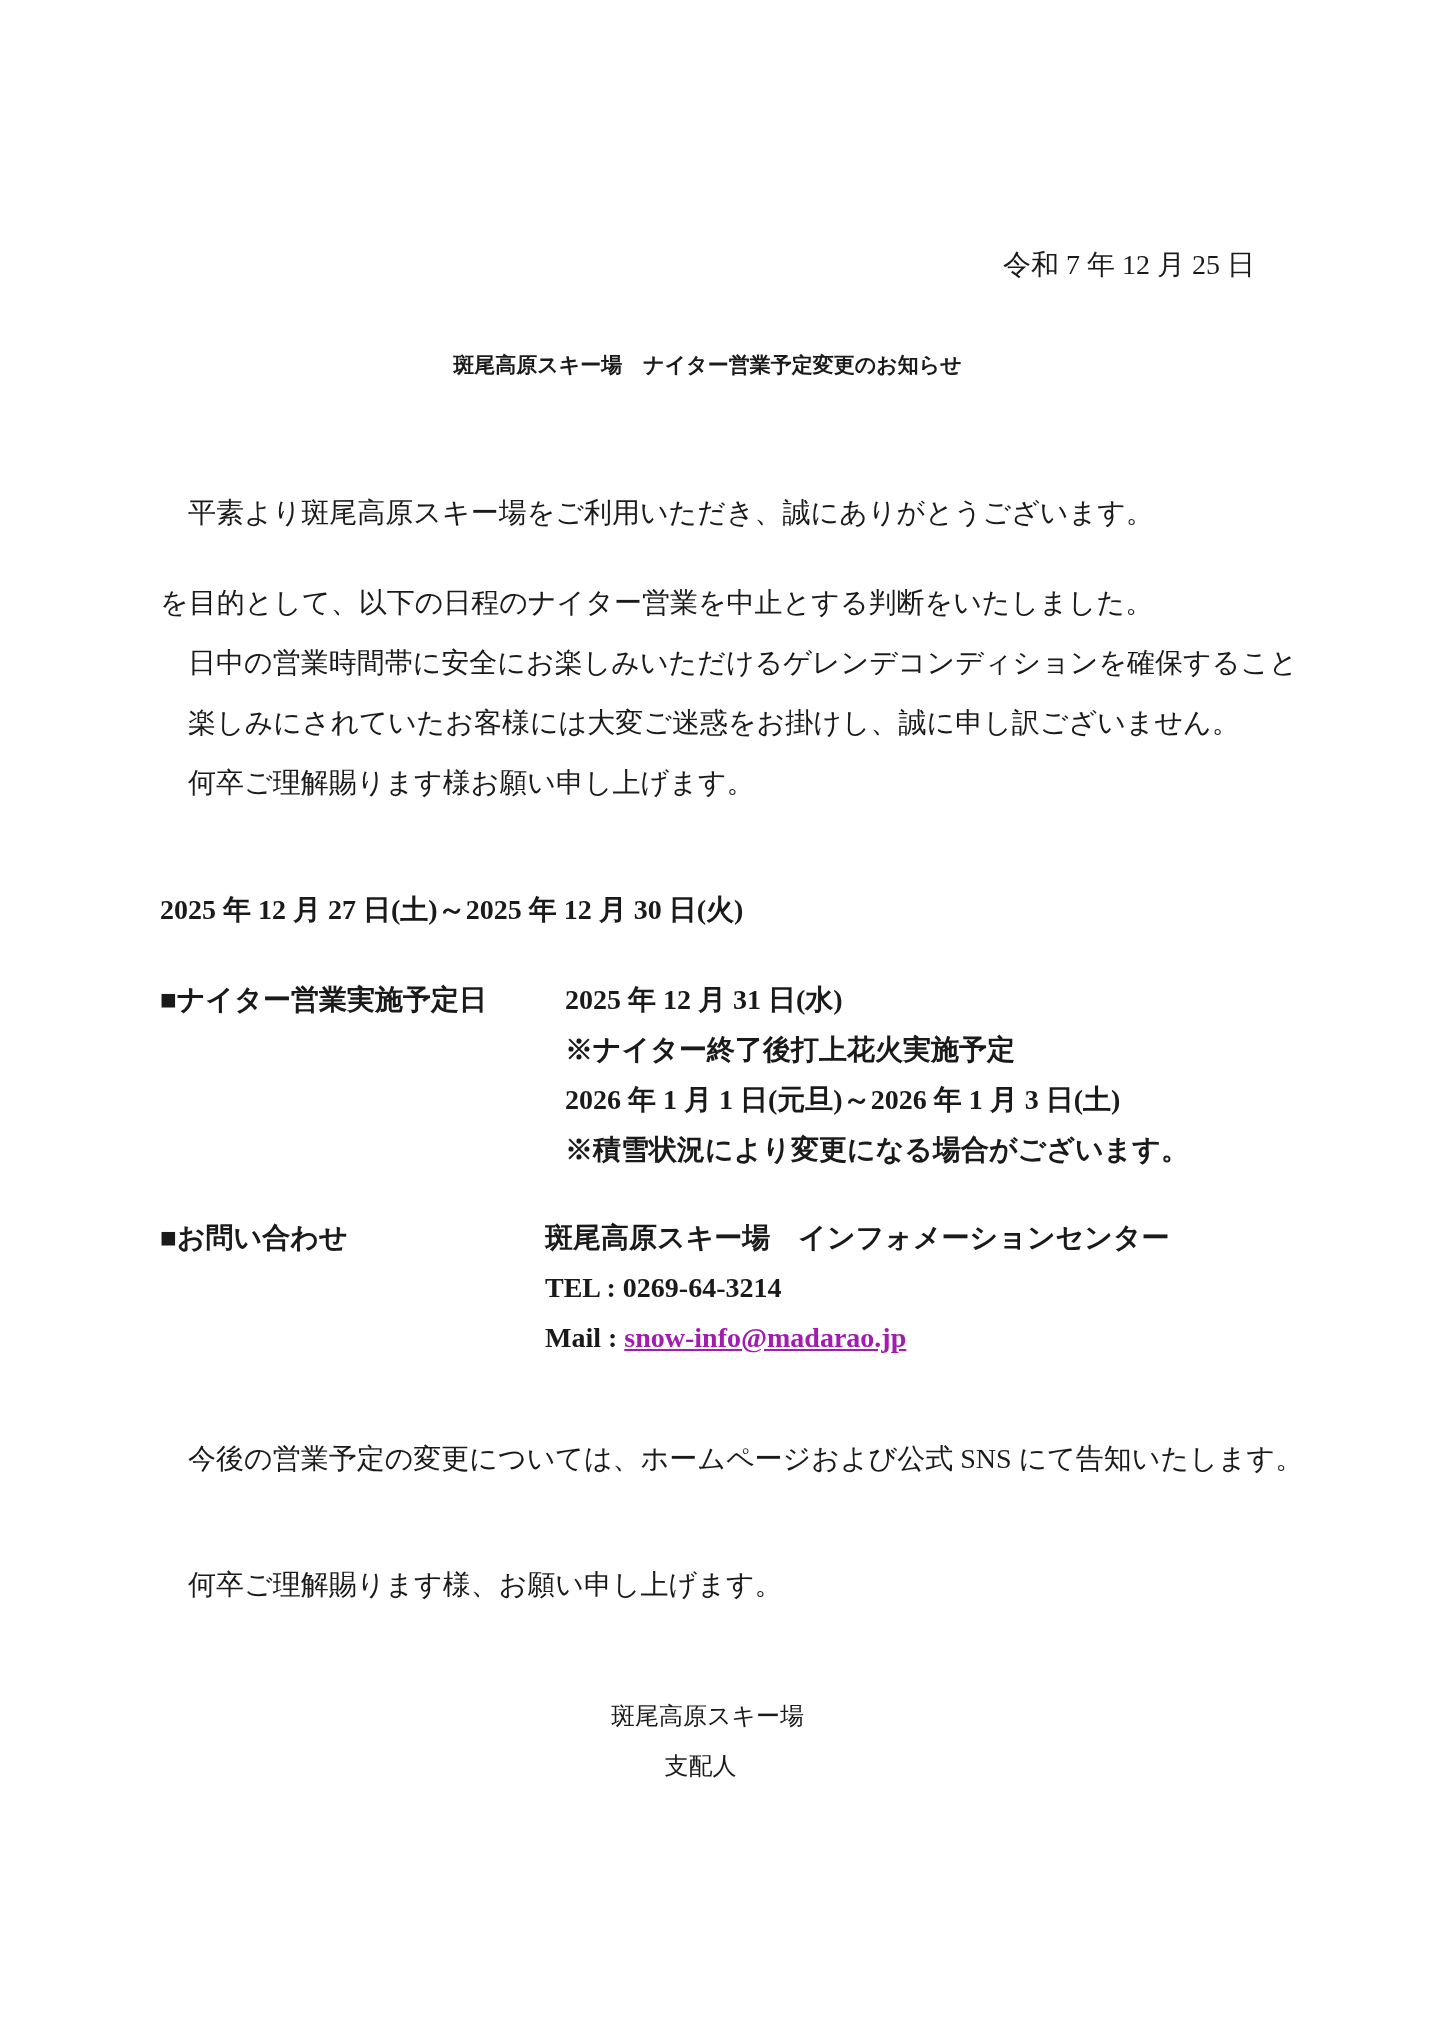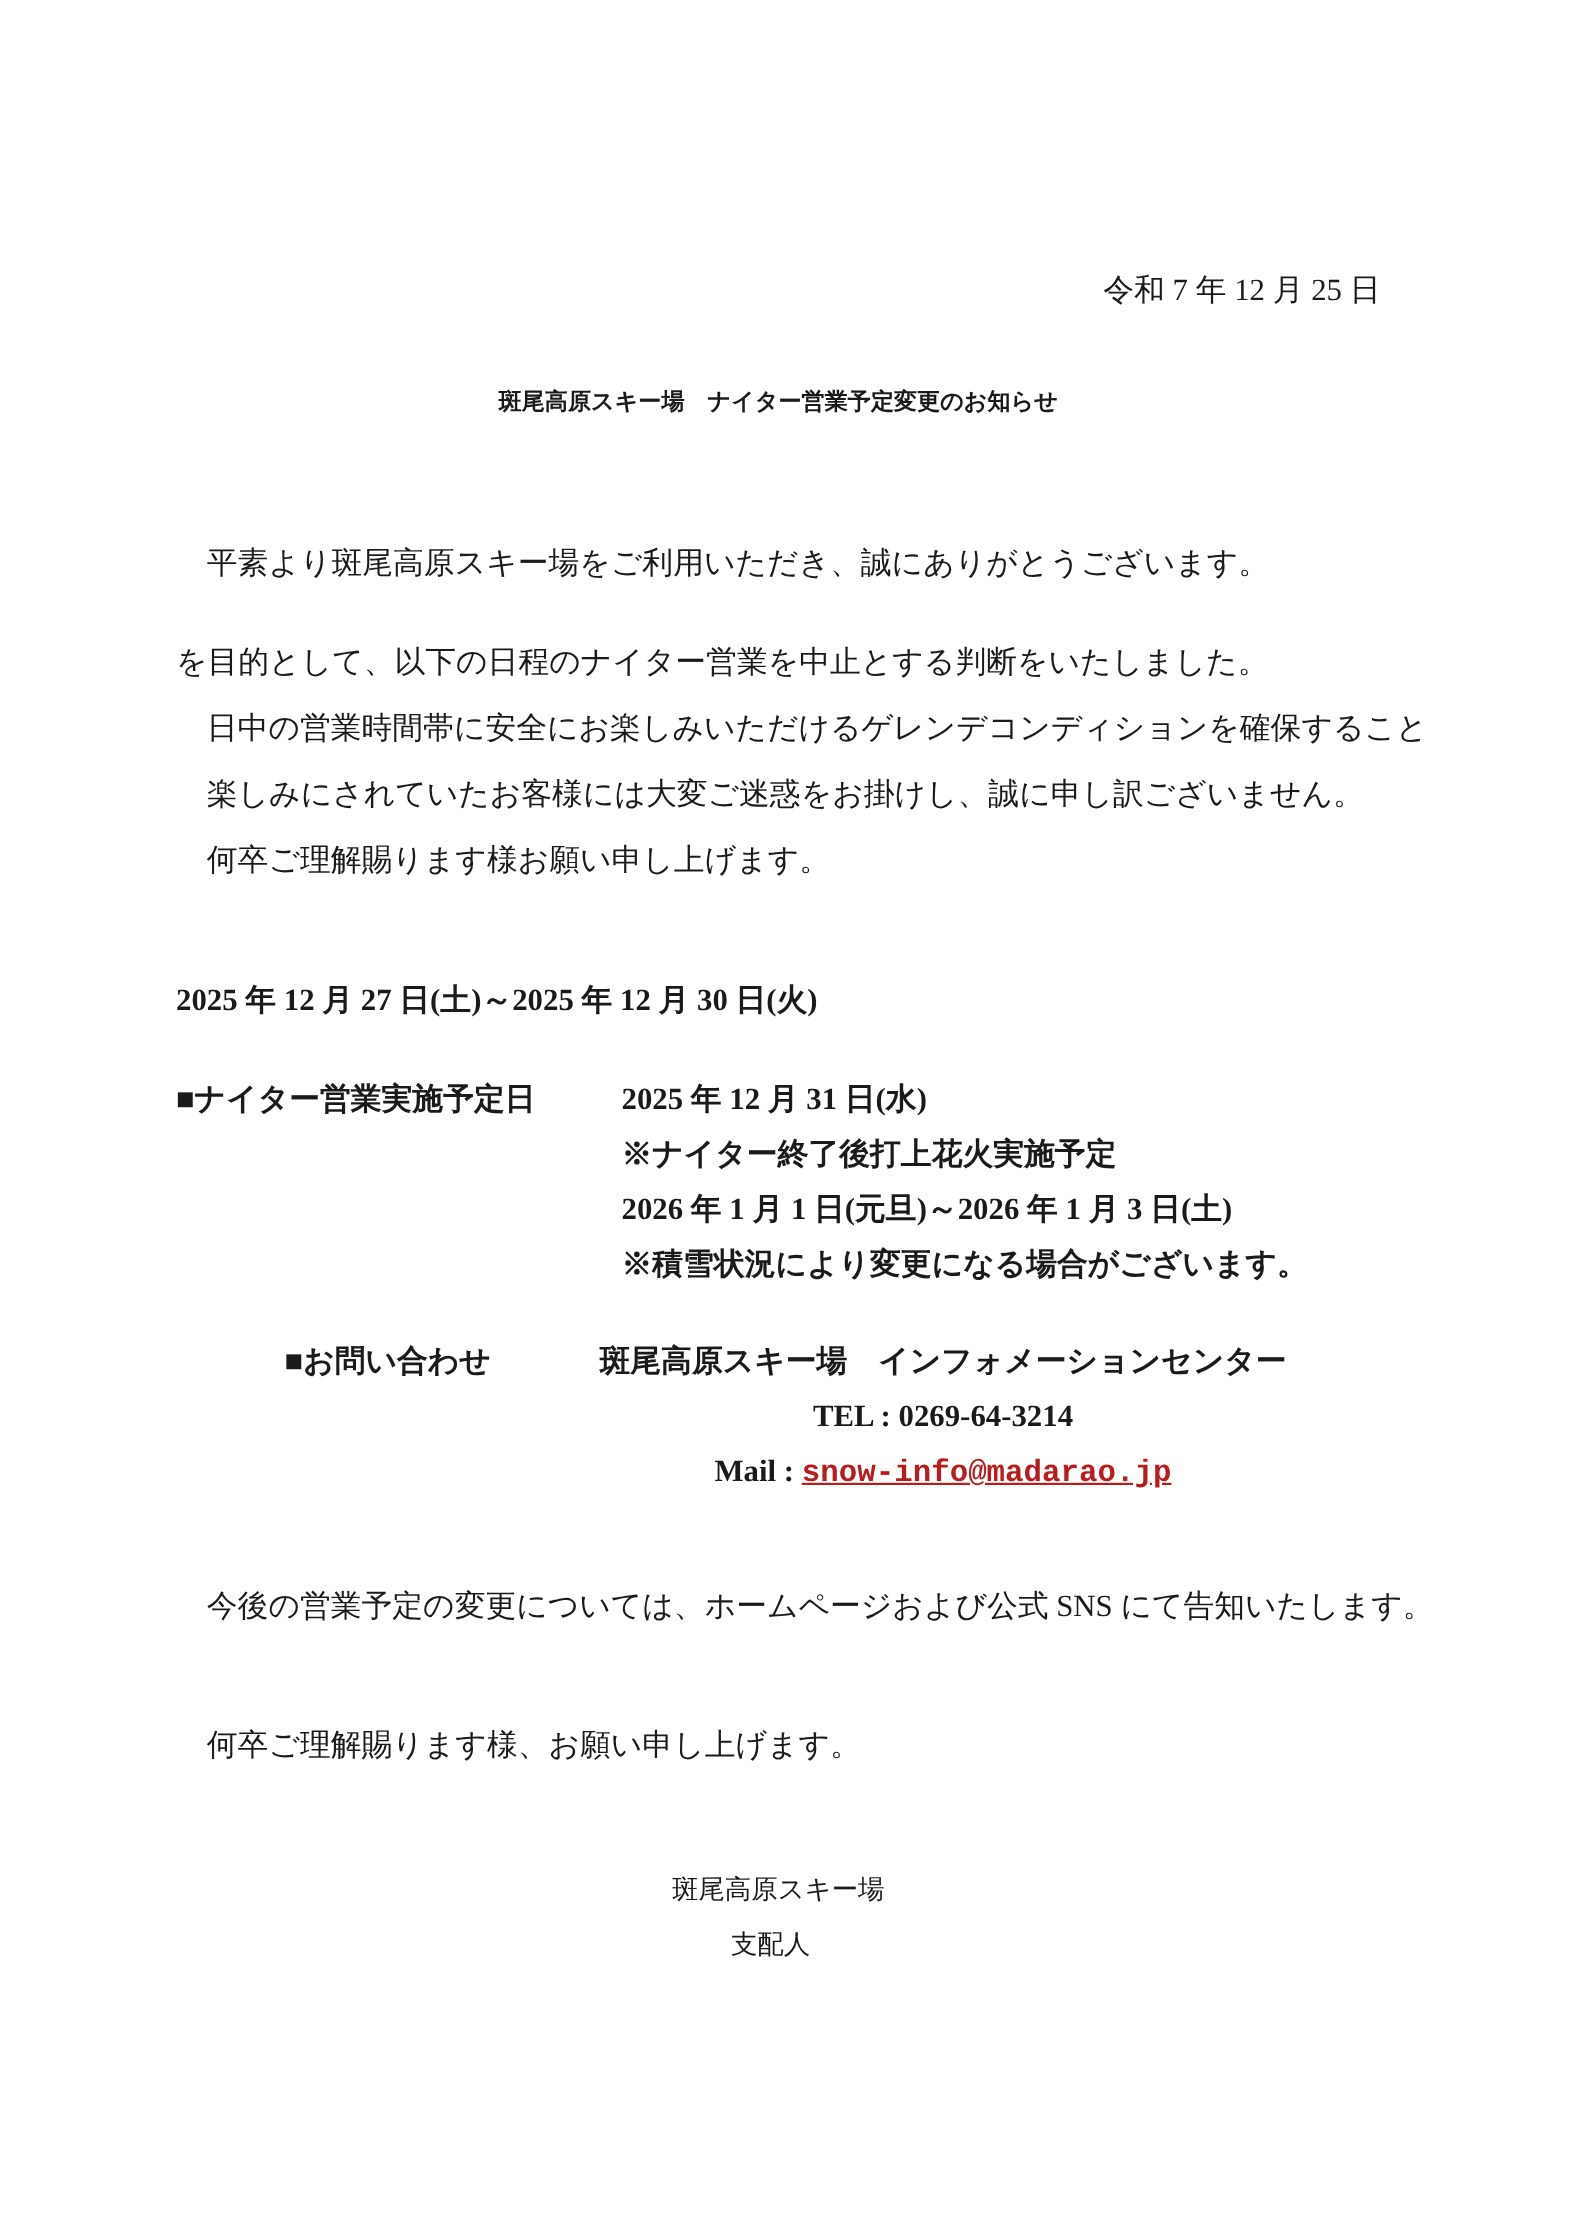--- a/index.html
+++ b/index.html
@@ -42,21 +42,21 @@
   .para-apology    { margin-bottom: 72px; }
   .item-row {
     display: flex;
     align-items: flex-start;
     font-size: 28px;
     line-height: 50px;
     font-weight: bold;
   }
   .item-row-1 { margin-bottom: 40px; }
   .item-row-2 { margin-bottom: 38px; gap: 20px; }
-  .item-row-3 { margin-bottom: 0; text-align: center; }
+  .item-row-3 { margin-bottom: 0; }
   .item-label {
     flex: 0 0 385px;
     white-space: nowrap;
   }
   .item-value .line { white-space: nowrap; }
   .mail-link {
     text-decoration: underline;
     cursor: pointer;
   }
   .closing {
@@ -113,21 +113,21 @@
       <div class="line">※積雪状況により変更になる場合がございます。</div>
     </div>
   </div>
 
   <div class="item-row item-row-3">
     <div class="item-label">■お問い合わせ</div>
     <div class="item-value">
       <div class="line">斑尾高原スキー場　インフォメーションセンター</div>
       <div class="line">TEL : 0269-64-3214</div>
       <div class="line">
-        <span>Mail : </span><a class="mail-link" href="#" style="color: #b91c1c; font-family: Liberation Mono, monospace;">snow-info@madarao.jp</a>
+        <span>Mail : </span><a class="mail-link" href="#" style="color: #a21caf;">snow-info@madarao.jp</a>
       </div>
     </div>
   </div>
 
   <div class="closing closing-notice">
     <div class="line">　今後の営業予定の変更については、ホームページおよび公式 SNS にて告知いたします。</div>
   </div>
 
   <div class="closing closing-thanks">
     <div class="line">　何卒ご理解賜ります様、お願い申し上げます。</div>

